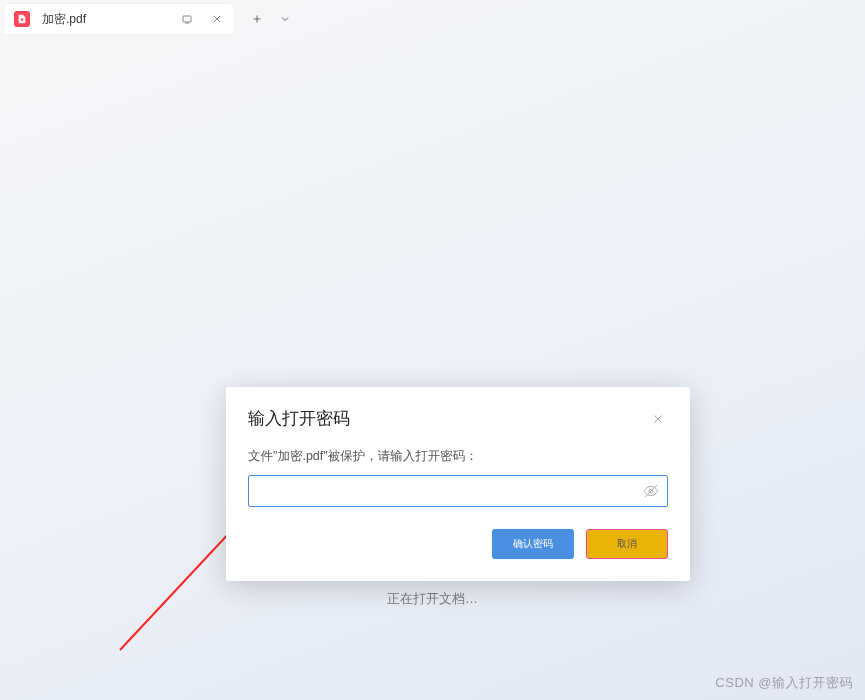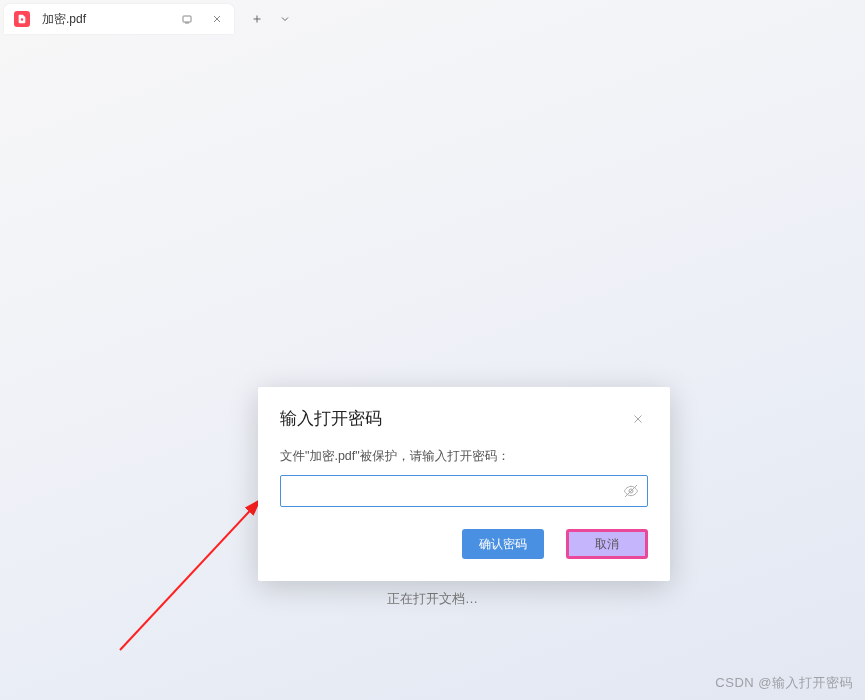--- a/index.html
+++ b/index.html
@@ -46,22 +46,22 @@
       transform: translateX(-50%);
       color: #7a7a7a; font-size: 13px;
     }
 
     .arrow {
       position: absolute; left: 115px; top: 490px;
       pointer-events: none;
     }
 
     .dialog {
-      position: absolute; left: 258px; top: 387px;
-      width: 412px; background: #fff;
+      position: absolute; left: 226px; top: 387px;
+      width: 464px; background: #fff;
       box-shadow: 0 6px 30px rgba(0,0,0,.18);
       border-radius: 2px; padding: 20px 22px 22px;
     }
     .dialog-header {
       display: flex; justify-content: space-between;
       align-items: center; margin-bottom: 18px;
     }
     .dialog-title { font-size: 17px; color: #222; font-weight: 500; }
     .close-btn {
       width: 20px; height: 20px; display: flex;
@@ -82,25 +82,25 @@
     .eye-btn {
       position: absolute; right: 8px; top: 50%;
       transform: translateY(-50%); width: 18px; height: 18px;
       display: flex; align-items: center; justify-content: center;
       color: #aaa; cursor: pointer;
     }
     .eye-btn svg { width: 16px; height: 16px; }
     .dialog-buttons { display: flex; justify-content: flex-end; gap: 12px; }
     .btn {
       min-width: 82px; height: 30px; border-radius: 3px;
-      font-size: 12px; cursor: pointer; border: none;
-      display: flex; align-items: center; justify-content: center; margin-left: 10px;
+      font-size: 10px; cursor: pointer; border: none;
+      display: flex; align-items: center; justify-content: center;
     }
     .btn-primary { background: #4a90e2; color: #fff; }
-    .btn-default { background: #c4b5fd; color: #555; border: 3px solid #ec4899; }
+    .btn-default { background: #eab308; color: #555; border: 1px solid #ec4899; }
 
     .watermark {
       position: absolute; right: 12px; bottom: 8px;
       font-size: 13px; color: rgba(100,100,100,.55);
       letter-spacing: .5px;
     }
   </style>
 </head>
 <body>
 

